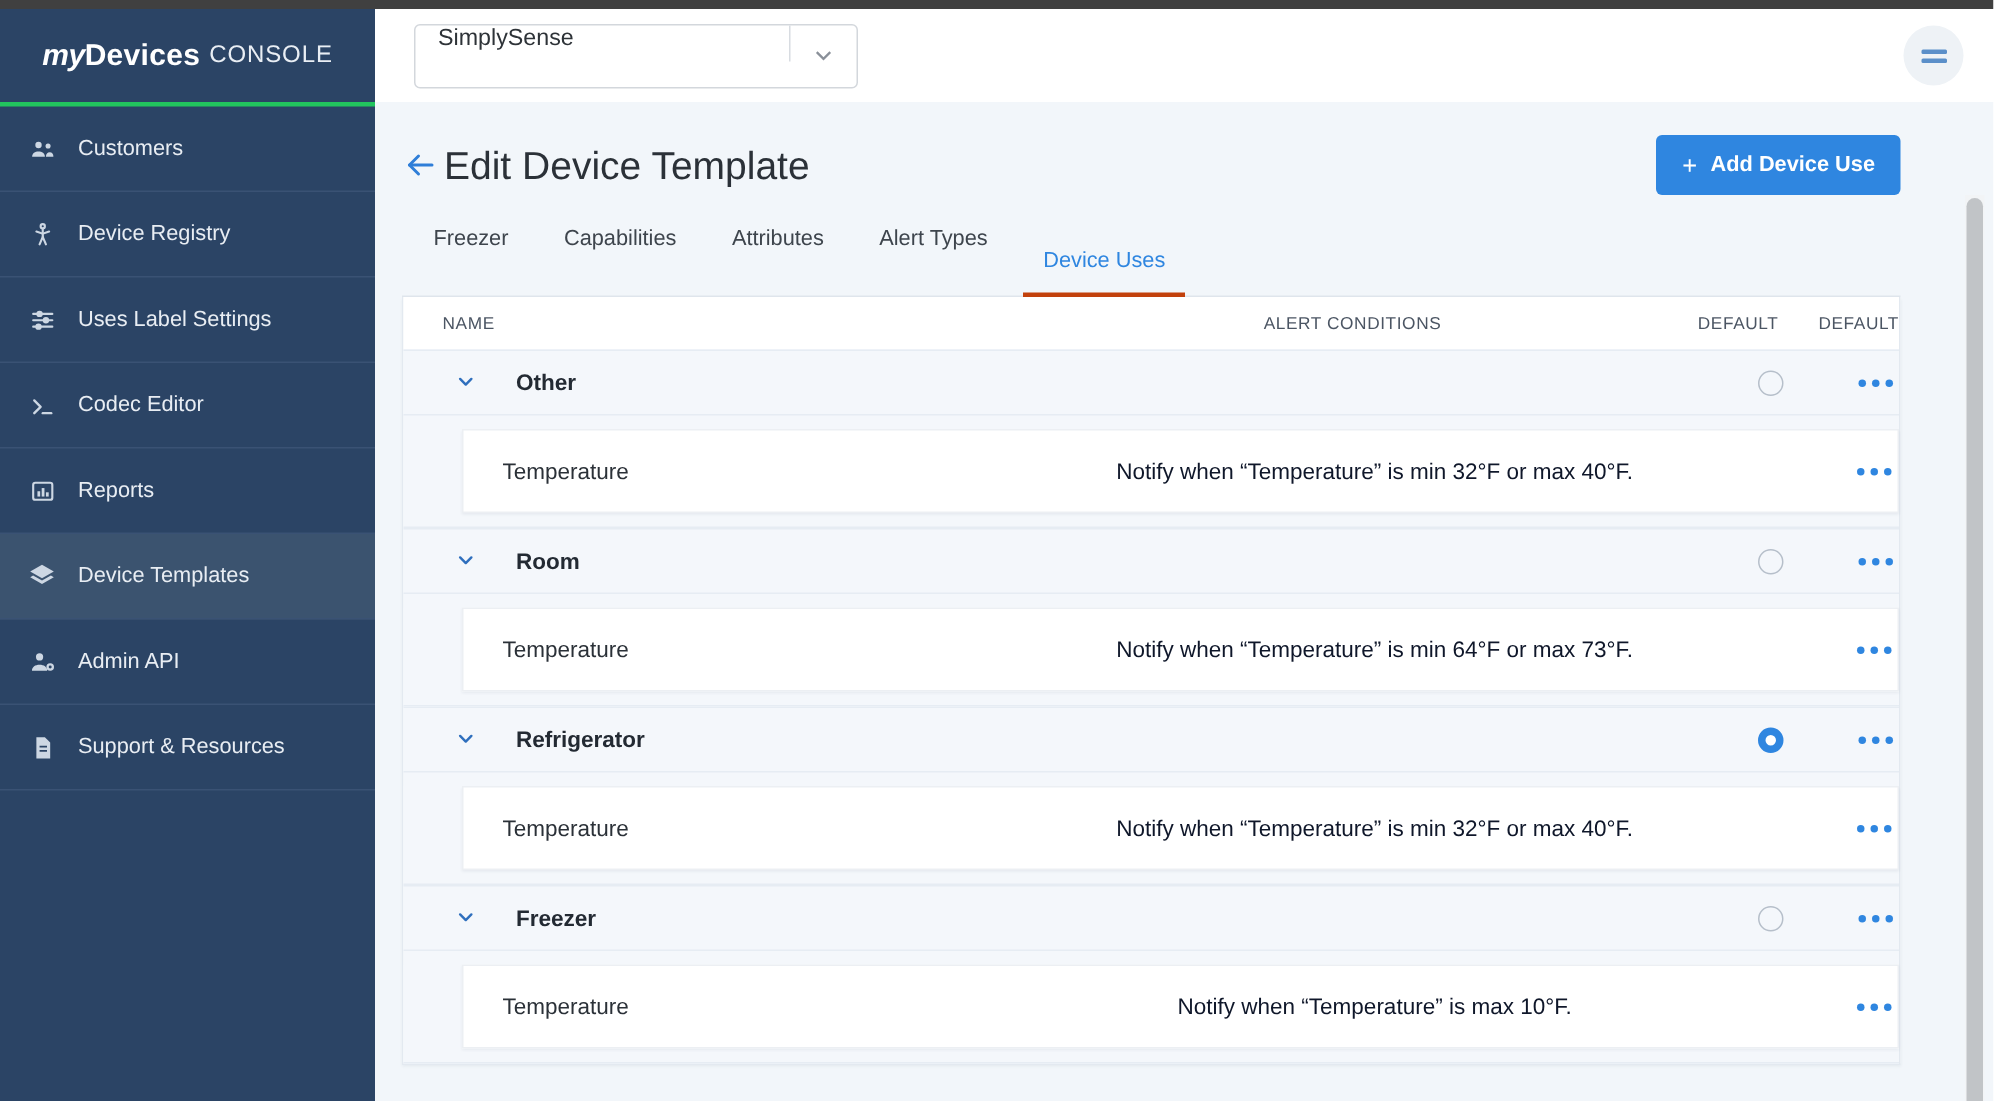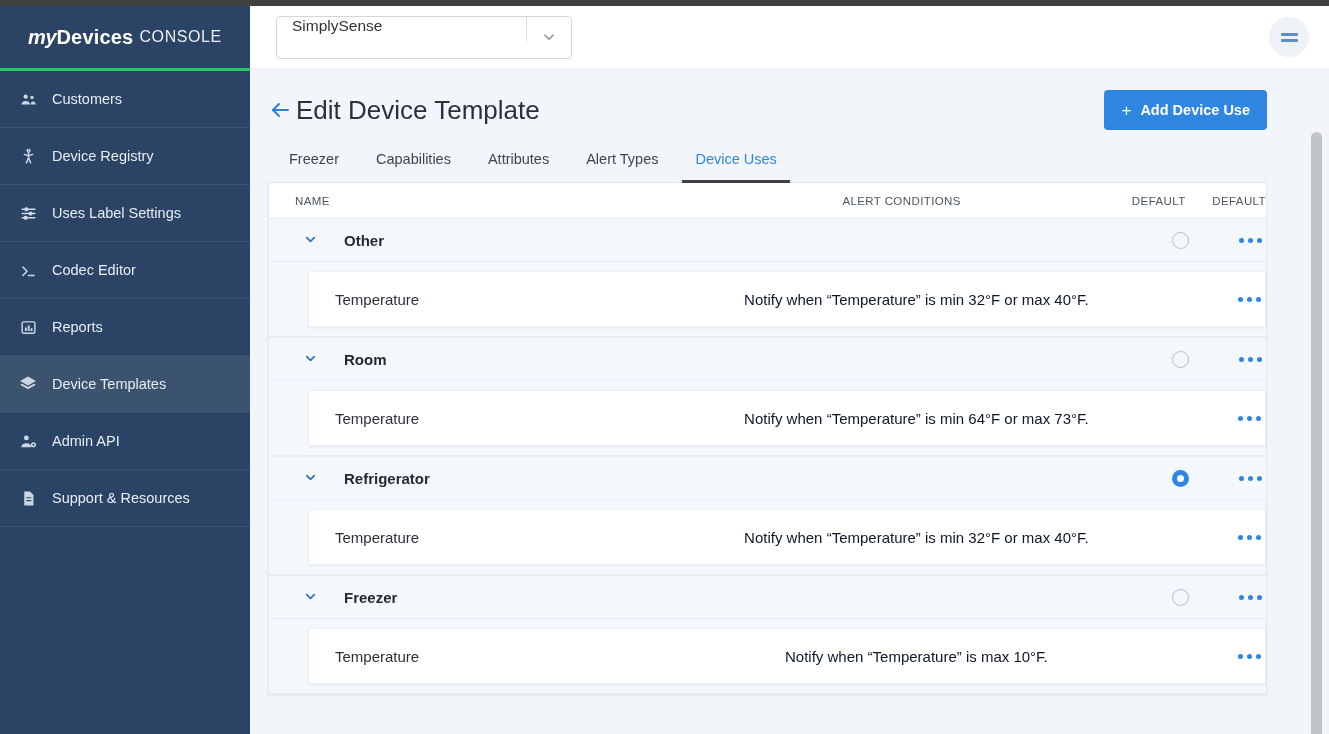--- a/index.html
+++ b/index.html
@@ -100,21 +100,21 @@
 
   
   .tabs {
     display: flex; margin: 20px 0 0 18px; padding-left: 8px;
     border-bottom: 1px solid #dfe5ec; width: calc(100% - 49px);
   }
   .tab {
     padding: 0 13px 13px 13px; margin-right: 11px; font-size: 14.5px;
     color: #3e454d; cursor: pointer; position: relative; top: 1px;
   }
-  .tab.active { color: #2f86e0; border-bottom: 3px solid #404040; }
+  .tab.active { color: #2f86e0; border-bottom: 3px solid #c2410c; margin-top: 15px; }
 
   
   .card {
     margin: 0 0 0 18px; width: calc(100% - 49px);
     background: #ffffff; border: 1px solid #e3e9f0; border-top: none;
     box-shadow: 0 1px 2px rgba(40,60,90,.06);
   }
   .thead {
     display: flex; align-items: center; height: 35px; background: #fff;
     font-family: "Liberation Sans Narrow", "Liberation Sans", sans-serif;

